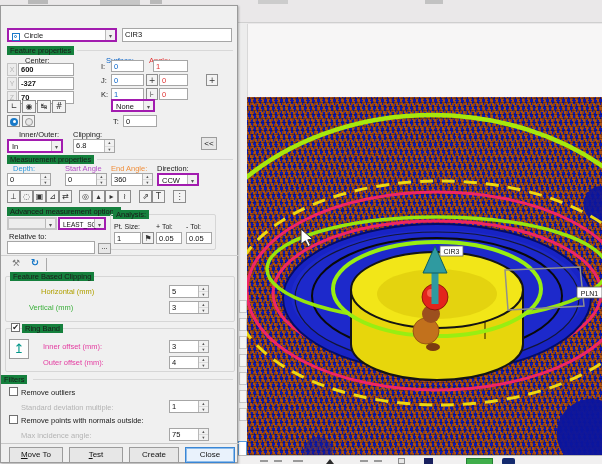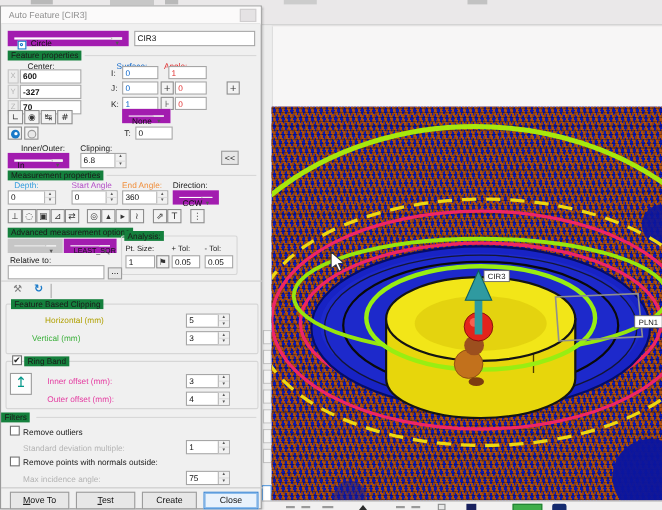--- a/index.html
+++ b/index.html
@@ -26,21 +26,21 @@
   .stri{position:absolute;top:3px;width:0;height:0;border-left:4px solid transparent;border-right:4px solid transparent;border-bottom:5px solid #2b2b2b}
   .sbox{position:absolute;top:2px}
   
   .dialog{position:absolute;left:0;top:5px;width:238px;height:458px;background:#f0f0f0;border:1px solid #9a9a9a;box-shadow:1px 1px 2px rgba(0,0,0,.25);z-index:10}
   .ttl{position:absolute;left:0;top:0;width:100%;height:16px;background:#fbfafa;border-bottom:1px solid #e3e3e3}
   .ttl .t{position:absolute;left:7px;top:3px;font-size:8px;color:#8f8f8f;white-space:nowrap}
   .ttl .sq{position:absolute;right:4px;top:2px;width:15px;height:12px;background:#e5e3e4;border:1px solid #d0cecf}
   .lb{position:absolute;font-size:7.5px;line-height:9px;color:#1a1a1a;white-space:nowrap}
   .fld{position:absolute;background:#fff;border:1px solid #a6a6a6;font-size:7.5px;line-height:11px;color:#111;padding:0 2px;white-space:nowrap;overflow:hidden}
   .fld.bold{font-weight:bold}
-  .dd{position:absolute;background:#fff;border:6px solid #a21caf}
+  .dd{position:absolute;background:#fff;border:2px solid #a21caf}
   .dd .val{position:absolute;left:3px;top:1px;font-size:7.5px;line-height:10px;color:#111;white-space:nowrap}
   .dd .chev{position:absolute;right:0;top:0;bottom:0;width:10px;background:#f1f1f1;border-left:1px solid #b9b9b9;font-size:6px;line-height:11px;text-align:center;color:#555;font-family:"DejaVu Sans",sans-serif}
   .dd.dis{background:#ededed;border-color:#c6c6c6}
   .spin{position:absolute;background:#fff;border:1px solid #a6a6a6}
   .spin .val{position:absolute;left:2px;top:1px;font-size:7.5px;line-height:10px;color:#111;white-space:nowrap}
   .sbtns{position:absolute;right:0;top:0;bottom:0;width:10px;display:flex;flex-direction:column;background:#f1f1f1;border-left:1px solid #b9b9b9}
   .sbtns i{flex:1;font-style:normal;font-size:4.5px;line-height:5px;text-align:center;color:#555;font-family:"DejaVu Sans",sans-serif}
   .sbtns i:first-child{border-bottom:1px solid #dcdcdc}
   .ibtn{position:absolute;width:14px;height:13px;background:#f3f3f3;border:1px solid #8d8d8d;font-size:8px;line-height:11px;text-align:center;color:#333;font-family:"DejaVu Sans",sans-serif}
   .btn{position:absolute;height:16px;background:#e7e7e7;border:1px solid #9c9c9c;font-size:8px;line-height:14px;text-align:center;color:#111}
@@ -135,24 +135,20 @@
   <div class="stri" style="left:88px"></div>
   <div class="sdash" style="left:122px;width:8px"></div>
   <div class="sdash" style="left:136px;width:8px"></div>
   <div class="sbox" style="left:160px;width:7px;height:6px;border:1px solid #8d8d8d;background:#e8e8e8"></div>
   <div class="sbox" style="left:186px;width:9px;height:7px;background:#18205e"></div>
   <div class="sbox" style="left:228px;width:27px;height:8px;background:#3fae4a;border:1px solid #238034"></div>
   <div class="sbox" style="left:264px;width:13px;height:7px;background:#142a6e;border-radius:2px"></div>
 </div>
 
 <div class="dialog">
-  <div class="ttl">
-    <span class="t">Auto Feature [CIR3]</span>
-    <span class="sq"></span>
-  </div>
 
   <div class="dd" style="left:6px;top:22px;width:110px;height:14px">
     <span style="position:absolute;left:3px;top:3px;width:8px;height:8px;border:1.5px solid #1879c8;background:#fff">
         <span style="position:absolute;left:1px;top:1px;width:3px;height:3px;border:1px solid #1879c8;border-radius:50%"></span>
       </span>
     <span class="val" style="left:15px">Circle</span>
     <span class="chev">▾</span>
   </div>
   <div class="fld" style="left:121px;top:22px;width:110px;height:14px;line-height:12px">CIR3</div>
 

